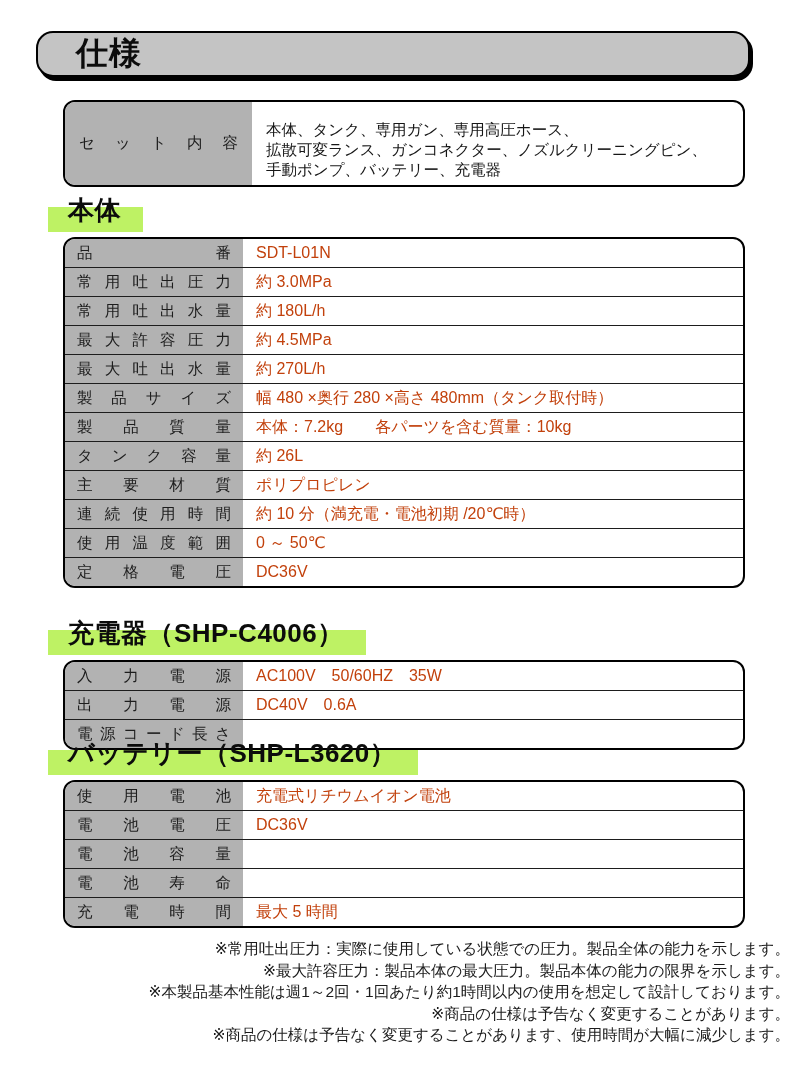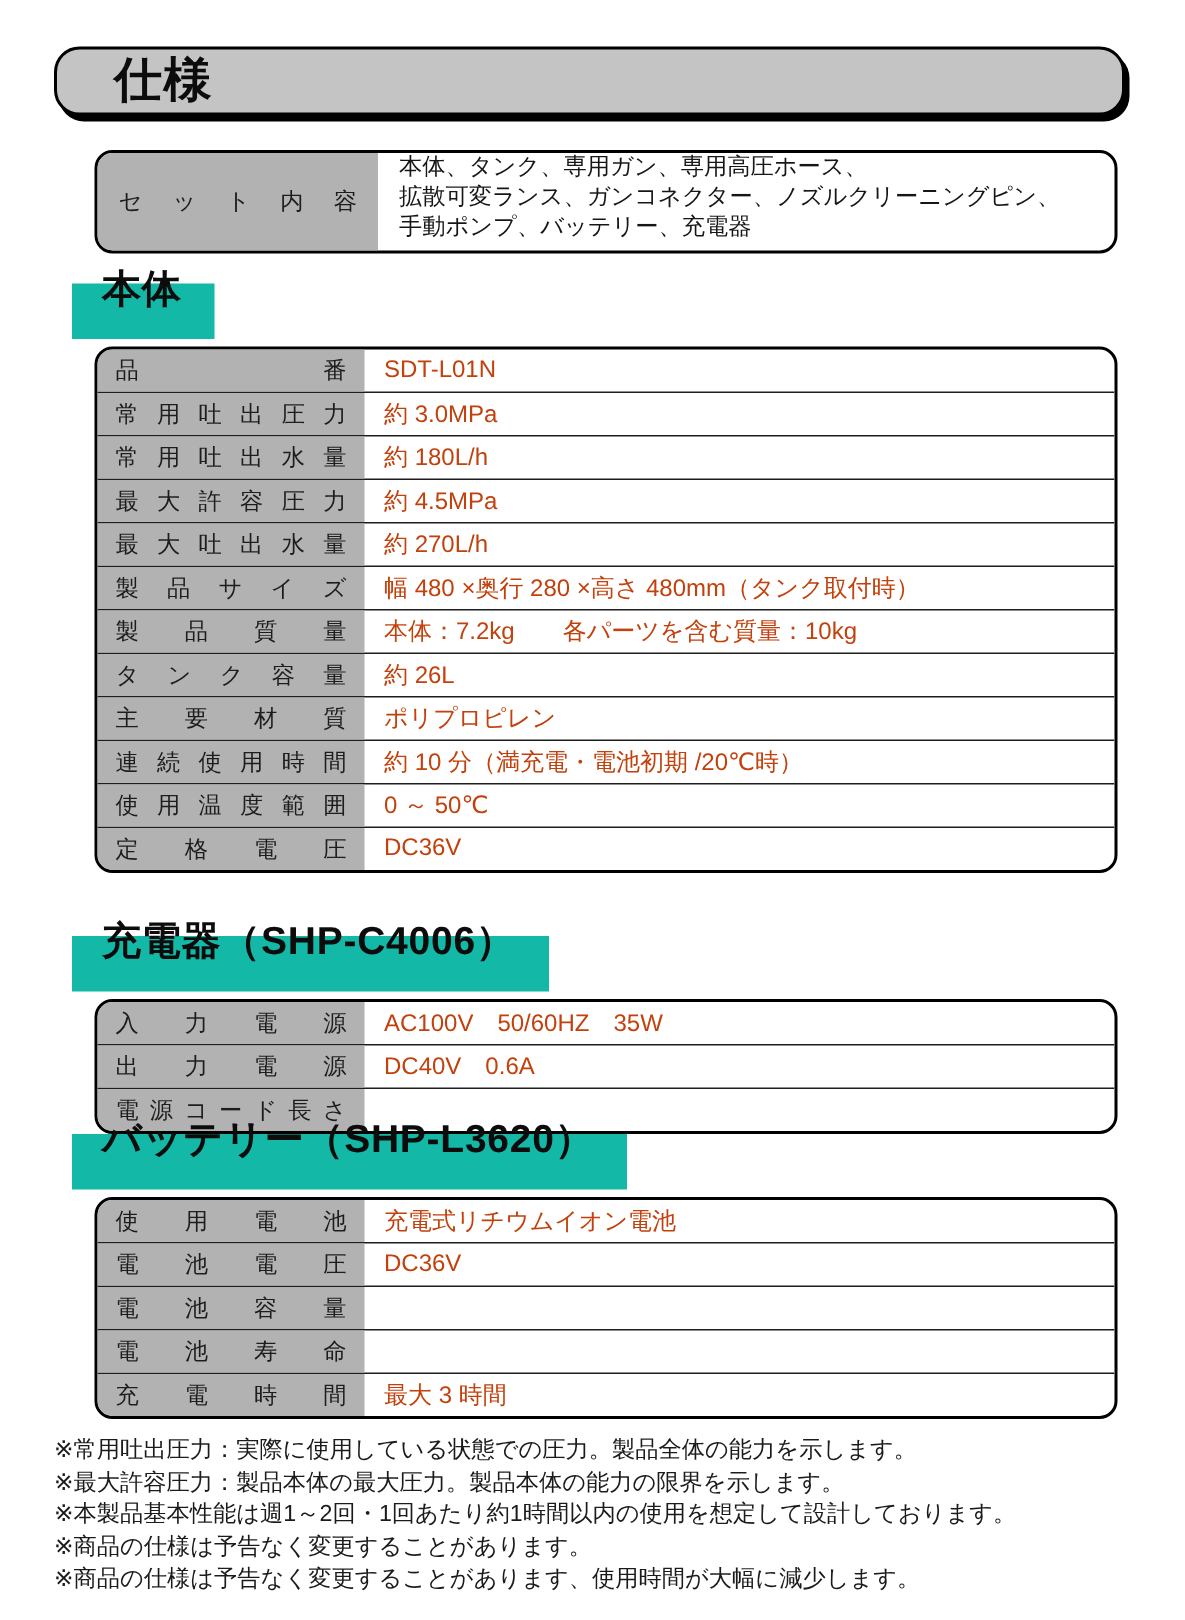--- a/index.html
+++ b/index.html
@@ -33,32 +33,32 @@
   }
   .set-table .lbl{
     width:187px;flex:0 0 187px;box-sizing:border-box;
     background:#b2b2b2;
     display:flex;align-items:center;
     padding:0 14px;
     font-size:15.5px;color:#1d1d1d;
   }
   .set-table .val{
     flex:1;box-sizing:border-box;
-    padding:0 10px 5px 14px;
+    padding:18px 10px 5px 14px;
     font-size:15.5px;line-height:20px;color:#161616;
     white-space:pre-line;
     display:flex;align-items:center;
   }
   
   .sec-head{
     display:inline-block;
     margin-left:48px;
-    background:#14b8a6;
+    background:#bef264;
     height:25px;
-    padding:0 22px 12px 20px;
+    padding:0 22px 0 20px;
     vertical-align:top;
   }
   .sec-head .ht{
     display:inline-block;position:relative;top:-10px;
     font-size:26px;font-weight:700;line-height:26px;
     color:#0c0c0c;white-space:nowrap;letter-spacing:0.5px;
   }
   .mt-body{margin-top:20px;}
   .mt-charger{margin-top:42px;}
   .mt-battery{}
@@ -84,20 +84,21 @@
     font-size:16px;color:#c2410c;
     white-space:pre-wrap;
   }
   
   .cj{display:flex;justify-content:space-between;flex:1;}
   
   .notes{margin:10px 0 0 36px;}
   .notes .note{
     font-size:15.5px;line-height:21.5px;color:#1b1b1b;
     white-space:pre-wrap;
+    text-align:right;
   }
 </style>
 </head>
 <body>
 
 <div class="title-bar">
   <span class="title-text">仕様</span>
 </div>
 
 <div class="set-table">
@@ -360,21 +361,21 @@
   </div>
   <div class="row">
     <div class="lbl">
         <span class="cj">
           <span>充</span>
           <span>電</span>
           <span>時</span>
           <span>間</span>
         </span>
       </div>
-    <div class="val">最大 3 時間</div>
+    <div class="val">最大 5 時間</div>
   </div>
 </div>
 
 <div class="notes">
   <div class="note">※常用吐出圧力：実際に使用している状態での圧力。製品全体の能力を示します。</div>
   <div class="note">※最大許容圧力：製品本体の最大圧力。製品本体の能力の限界を示します。</div>
   <div class="note">※本製品基本性能は週1～2回・1回あたり約1時間以内の使用を想定して設計しております。</div>
   <div class="note">※商品の仕様は予告なく変更することがあります。</div>
   <div class="note">※商品の仕様は予告なく変更することがあります、使用時間が大幅に減少します。</div>
 </div>

